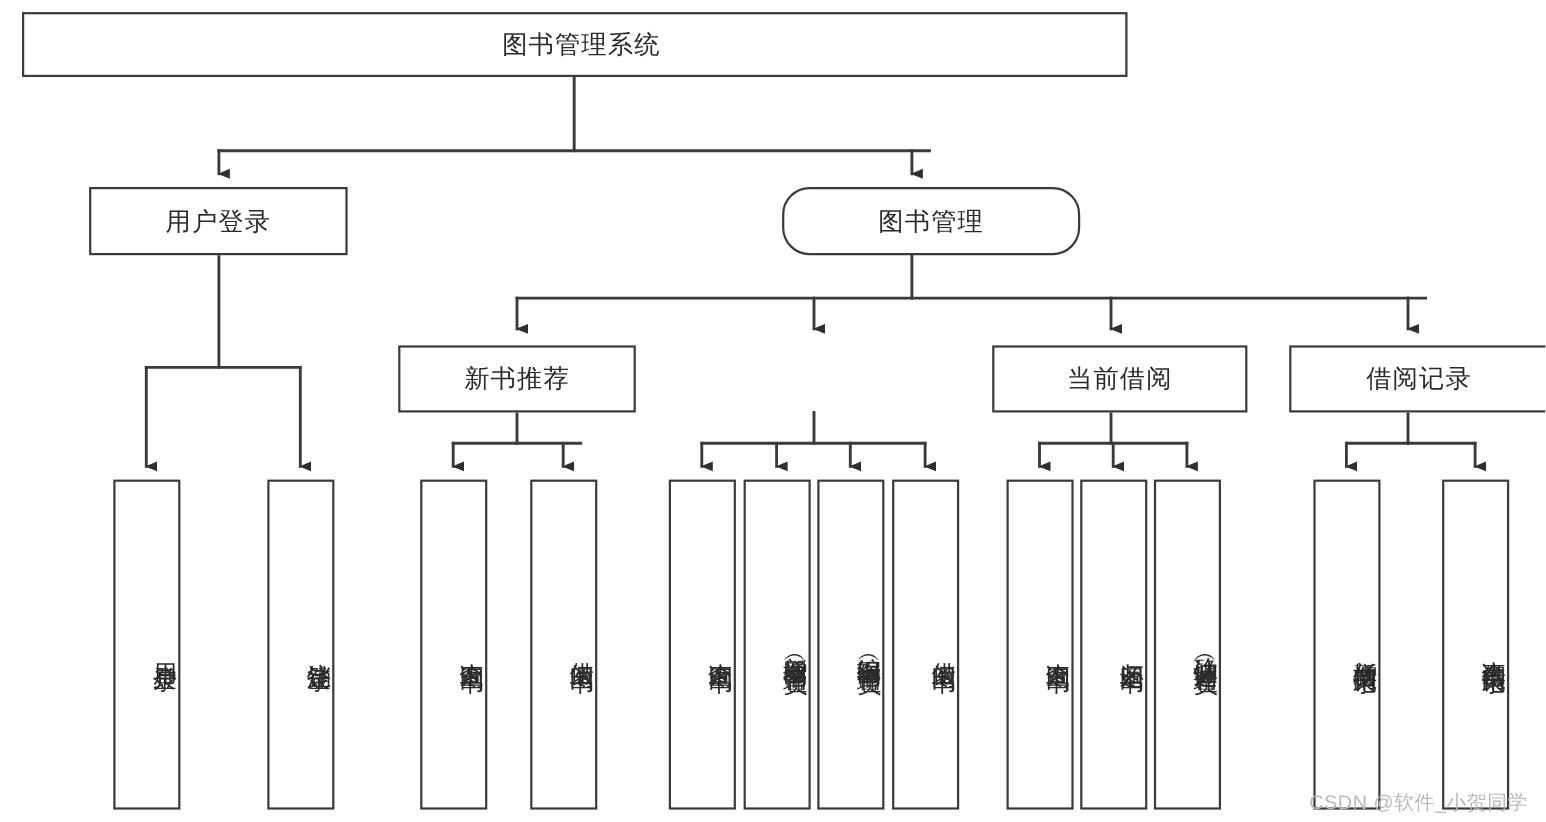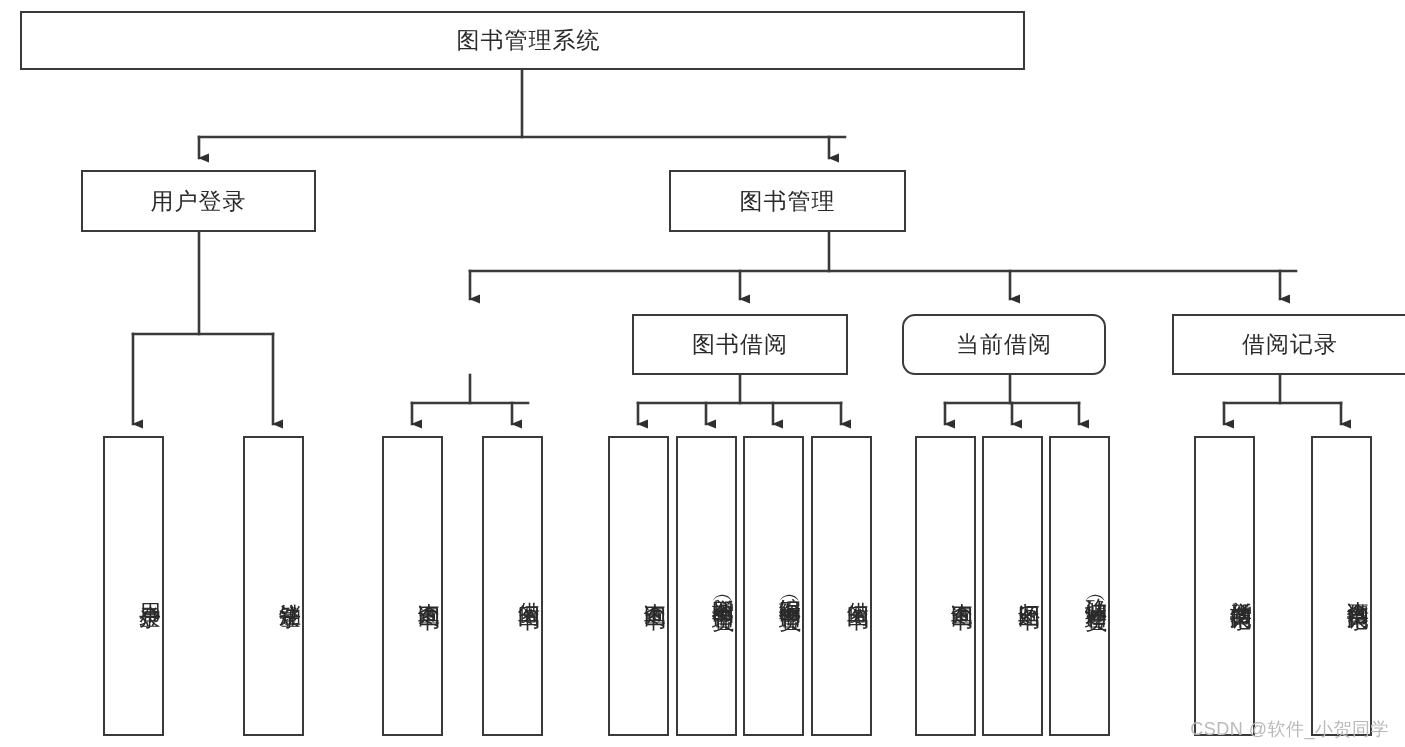--- a/index.html
+++ b/index.html
@@ -122,28 +122,28 @@
     </g>
   </svg>
 
   <div class="node-box horizontal" style="left:20px; top:11px; width:1005px; height:59px;padding-left:12px;">
     <span class="node-label">图书管理系统</span>
   </div>
 
   <div class="node-box horizontal" style="left:81px; top:170px; width:235px; height:62px;">
     <span class="node-label">用户登录</span>
   </div>
-  <div class="node-box horizontal" style="left:669px; top:170px; width:237px; height:62px;">
+  <div class="node-box horizontal" style="left:711px; top:170px; width:271px; height:62px;border-radius:25px;">
     <span class="node-label">图书管理</span>
   </div>
 
-  <div class="node-box horizontal" style="left:632px; top:314px; width:216px; height:61px;">
-    <span class="node-label">图书借阅</span>
+  <div class="node-box horizontal" style="left:362px; top:314px; width:216px; height:61px;">
+    <span class="node-label">新书推荐</span>
   </div>
-  <div class="node-box horizontal" style="left:902px; top:314px; width:204px; height:61px;border-radius:13px;">
+  <div class="node-box horizontal" style="left:902px; top:314px; width:232px; height:61px;">
     <span class="node-label">当前借阅</span>
   </div>
   <div class="node-box horizontal" style="left:1172px; top:314px; width:236px; height:61px;">
     <span class="node-label">借阅记录</span>
   </div>
 
   <div class="node-box vertical" style="left:103px; top:436px; width:61px; height:300px;">
     <span class="node-label">用户登录</span>
   </div>
   <div class="node-box vertical" style="left:243px; top:436px; width:61px; height:300px;">

